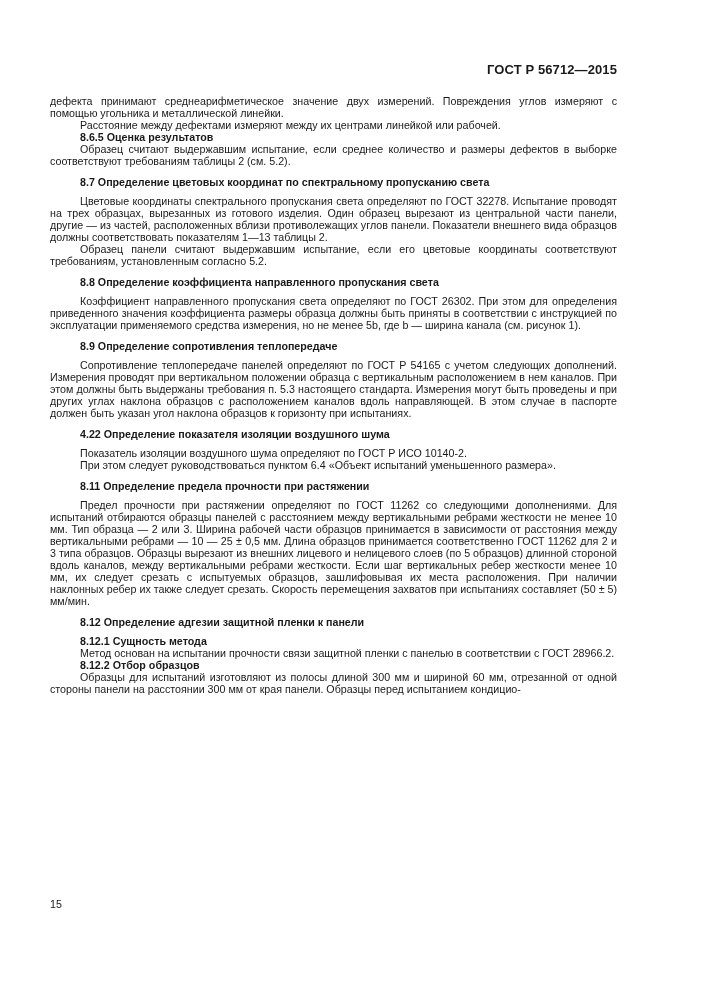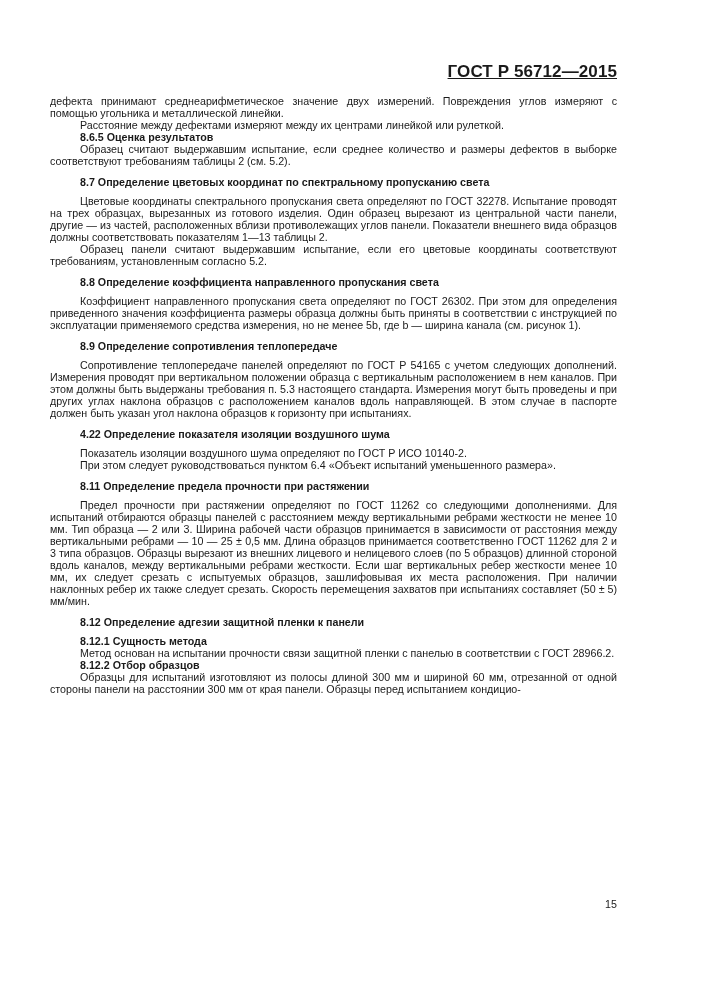--- a/index.html
+++ b/index.html
@@ -1,36 +1,36 @@
 <!DOCTYPE html>
 <html><head>
 <meta charset="utf-8">
 <style>
   html, body { margin: 0; padding: 0; background: #ffffff; }
   body { width: 701px; height: 990px; position: relative; overflow: hidden;
          font-family: "Liberation Sans", sans-serif; color: #1a1a1a; }
   .header { position: absolute; left: 50px; top: 62px; width: 567px; text-align: right;
-            font-weight: bold; font-size: 17px; letter-spacing: 0.1px; text-decoration: underline; }
+            font-weight: bold; font-size: 13px; letter-spacing: 0.1px; }
   .body { position: absolute; left: 50px; top: 95px; width: 567px;
           font-size: 10.7px; line-height: 12px; text-align: justify; }
   .p { margin: 0; text-indent: 30px; }
   .p.noind { text-indent: 0; }
   .h { margin: 0; padding-left: 30px; font-weight: bold; }
   .h.sec { margin-top: 9px; margin-bottom: 7px; }
-  .pagenum { position: absolute; left: 50px; top: 898px; width: 567px; text-align: right;
+  .pagenum { position: absolute; left: 50px; top: 898px; width: 567px; text-align: left;
              font-size: 10.7px; }
 </style>
 </head>
 <body>
 
 <div class="header">ГОСТ Р 56712—2015</div>
 
 <div class="body">
   <p class="p noind">дефекта принимают среднеарифметическое значение двух измерений. Повреждения углов измеряют с помощью угольника и металлической линейки.</p>
-  <p class="p">Расстояние между дефектами измеряют между их центрами линейкой или рулеткой.</p>
+  <p class="p">Расстояние между дефектами измеряют между их центрами линейкой или рабочей.</p>
   <p class="h">8.6.5 Оценка результатов</p>
   <p class="p">Образец считают выдержавшим испытание, если среднее количество и размеры дефектов в выборке соответствуют требованиям таблицы 2 (см. 5.2).</p>
 
   <p class="h sec">8.7 Определение цветовых координат по спектральному пропусканию света</p>
   <p class="p">Цветовые координаты спектрального пропускания света определяют по ГОСТ 32278. Испытание проводят на трех образцах, вырезанных из готового изделия. Один образец вырезают из центральной части панели, другие — из частей, расположенных вблизи противолежащих углов панели. Показатели внешнего вида образцов должны соответствовать показателям 1—13 таблицы 2.</p>
   <p class="p">Образец панели считают выдержавшим испытание, если его цветовые координаты соответствуют требованиям, установленным согласно 5.2.</p>
 
   <p class="h sec">8.8 Определение коэффициента направленного пропускания света</p>
   <p class="p">Коэффициент направленного пропускания света определяют по ГОСТ 26302. При этом для определения приведенного значения коэффициента размеры образца должны быть приняты в соответствии с инструкцией по эксплуатации применяемого средства измерения, но не менее 5b, где b — ширина канала (см. рисунок 1).</p>
 

